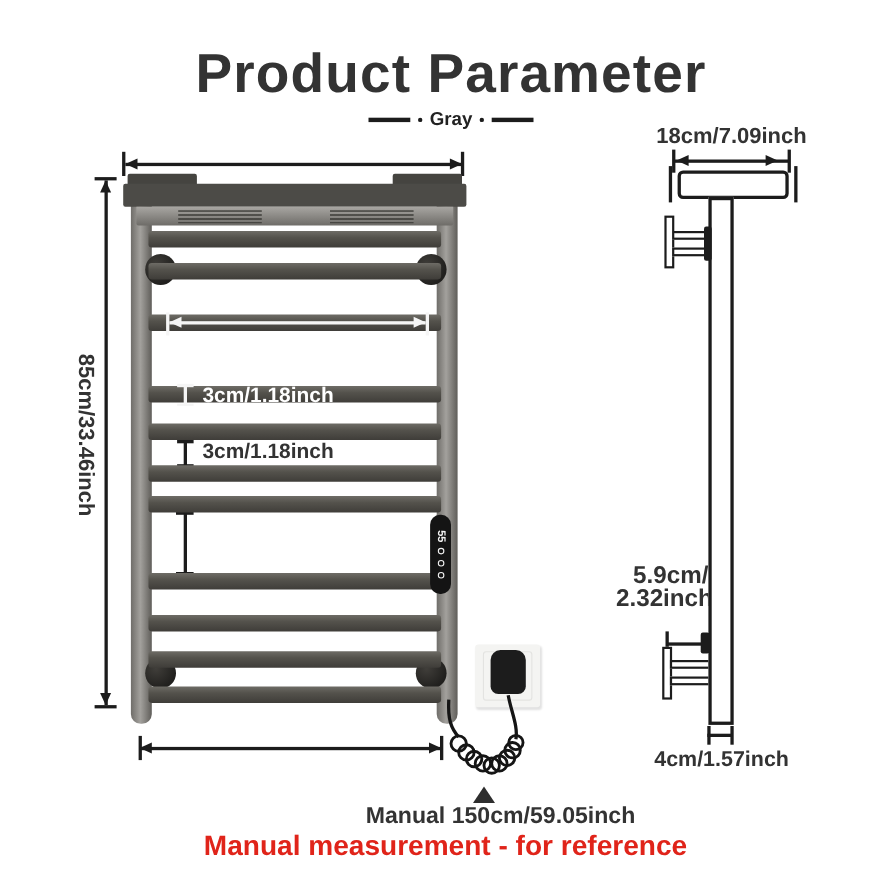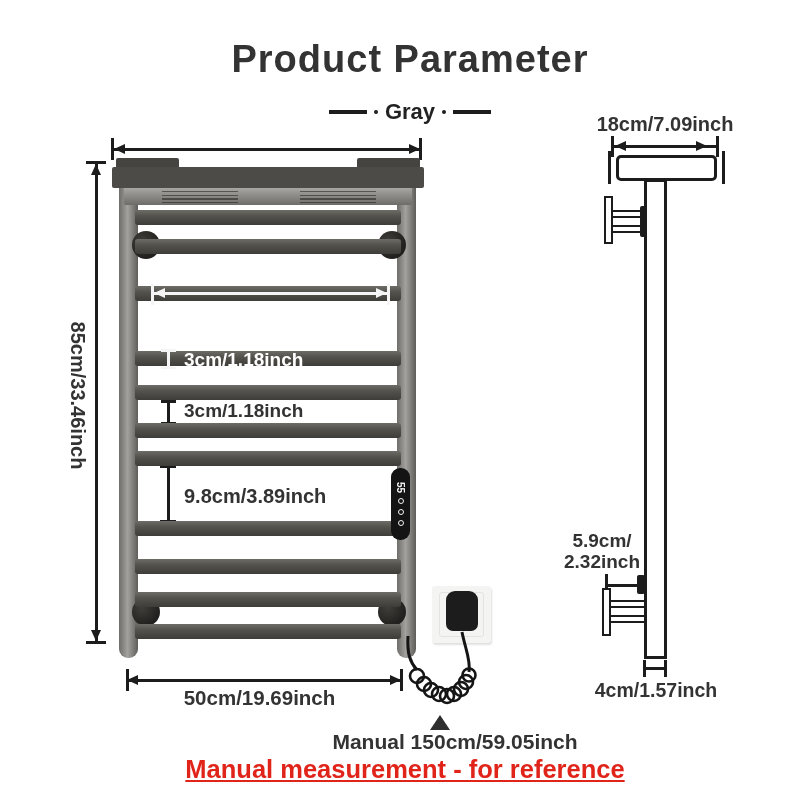--- a/index.html
+++ b/index.html
@@ -35,25 +35,25 @@
   .note { position:absolute; color:#e0241a; font-weight:700; font-size:25.5px; text-align:center; }
   .sub-dash { width:38px; height:3.5px; background:#1c1c1c; }
   .sub-dot { width:4px; height:4px; border-radius:50%; background:#1c1c1c; }
   .panel-icon { display:inline-block; width:6px; height:6px; border:1px solid #f2f2f2; border-radius:50%; }
 </style>
 </head>
 <body>
 
 <div id="canvas">
 
-  <div class="abs" style="left:105px; top:38px; width:610px; text-align:center; font-size:38px; font-weight:800; color:#333; letter-spacing:1px;">Product Parameter</div>
+  <div class="abs" style="left:105px; top:38px; width:610px; text-align:center; font-size:50px; font-weight:800; color:#333; letter-spacing:1px;">Product Parameter</div>
   <div class="abs" style="left:110px; top:99px; width:600px; display:flex; justify-content:center; align-items:center; gap:7px;">
     <span class="sub-dash"></span>
     <span class="sub-dot"></span>
-    <span style="font-size:22px; font-weight:600; color:#222;">Gray</span>
+    <span style="font-size:17px; font-weight:600; color:#222;">Gray</span>
     <span class="sub-dot"></span>
     <span class="sub-dash"></span>
   </div>
 
   <div>
 
     <div class="abs" style="left:116px; top:158px; width:63px; height:11px; background:#454440; border-radius:2px 2px 0 0; z-index:5;"></div>
     <div class="abs" style="left:357px; top:158px; width:63px; height:11px; background:#454440; border-radius:2px 2px 0 0; z-index:5;"></div>
     <div class="abs" style="left:112px; top:167px; width:312px; height:21px; background:#4c4b47; border-radius:2px; z-index:5;"></div>
     <div class="abs" style="left:124px; top:188px; width:288px; height:17px; background:linear-gradient(180deg,#a8a6a2,#6e6c68); border-radius:0 0 2px 2px; z-index:5;"></div>
@@ -115,28 +115,26 @@
   <div class="dim" style="left:184px; top:349px; text-align:left; color:#fff; font-size:19px; z-index:7;">3cm/1.18inch</div>
 
   <div class="tick-h" style="left:161px; top:400px; width:15px;"></div>
   <div class="line-v" style="left:167px; top:400px; height:24px;"></div>
   <div class="tick-h" style="left:161px; top:421.5px; width:15px;"></div>
   <div class="dim" style="left:184px; top:400px; text-align:left; font-size:19px;">3cm/1.18inch</div>
 
   <div class="tick-h" style="left:160px; top:465px; width:16px;"></div>
   <div class="line-v" style="left:167px; top:465px; height:57px;"></div>
   <div class="tick-h" style="left:160px; top:519.5px; width:16px;"></div>
-  <div class="dim" style="left:184px; top:485px; text-align:left;">9.8cm/3.89inch</div>
 
   <div class="line-h" style="left:127px; top:679px; width:274px;"></div>
   <div class="ah ah-left" style="left:127px; top:675px;"></div>
   <div class="ah ah-right" style="left:390px; top:675px;"></div>
   <div class="tick-v" style="left:126px; top:669px; height:22px;"></div>
   <div class="tick-v" style="left:400px; top:669px; height:22px;"></div>
-  <div class="dim" style="left:112px; top:686px; width:295px; font-size:20.5px;">50cm/19.69inch</div>
 
   <div class="abs" style="left:432px; top:586px; width:59px; height:57px; background:#f4f4f2; border-radius:3px; box-shadow:1px 2px 2px rgba(0,0,0,.12); z-index:1;">
     <div style="position:absolute; left:7px; top:6px; width:45px; height:45px; border:1.5px solid #e3e3e1; border-radius:3px;"></div>
   </div>
   <div class="abs" style="left:446px; top:591px; width:32px; height:40px; background:#1c1c1c; border-radius:9px 9px 7px 7px; z-index:2;"></div>
   <svg class="abs" style="left:385px; top:618px; z-index:3;" width="115" height="112" viewBox="0 0 115 112">
     <path d="M23,18 C22,36 25,44 32,52" fill="none" stroke="#151515" stroke-width="3"></path>
     <path d="M77,14 C80,30 86,42 84,54" fill="none" stroke="#151515" stroke-width="3"></path>
     <circle cx="32" cy="58" r="7" fill="none" stroke="#151515" stroke-width="2.6"></circle>
     <circle cx="39" cy="66" r="7" fill="none" stroke="#151515" stroke-width="2.6"></circle>
@@ -164,31 +162,31 @@
     <div class="sv-bar" style="left:722px; top:151px; width:3px; height:33px;"></div>
     <div class="sv-outline" style="left:616px; top:155px; width:101px; height:26px; border-radius:5px;"></div>
 
     <div class="sv-outline" style="left:644px; top:179px; width:23px; height:480px; z-index:1;"></div>
 
     <div class="sv-outline" style="left:604px; top:196px; width:9px; height:48px; border-width:2px;"></div>
     <div class="sv-outline" style="left:611px; top:210px; width:36px; height:8px; border-width:2px;"></div>
     <div class="sv-outline" style="left:611px; top:225px; width:36px; height:8px; border-width:2px;"></div>
     <div class="sv-bar" style="left:640px; top:206px; width:7px; height:31px; border-radius:2px; z-index:2;"></div>
 
-    <div class="dim" style="left:560px; top:530px; width:84px; text-align:center; font-size:19px; line-height:21px; white-space:pre-line;">5.9cm/
+    <div class="dim" style="left:560px; top:512px; width:84px; text-align:right; font-size:22px; line-height:21px; white-space:pre-line;">5.9cm/
 2.32inch</div>
     <div class="tick-v" style="left:605px; top:574px; height:22px;"></div>
     <div class="line-h" style="left:606px; top:584px; width:34px;"></div>
     <div class="sv-bar" style="left:637px; top:575px; width:8px; height:19px; border-radius:2px; z-index:2;"></div>
 
     <div class="sv-outline" style="left:602px; top:588px; width:9px; height:48px; border-width:2px;"></div>
     <div class="sv-outline" style="left:609px; top:600px; width:37px; height:8px; border-width:2px;"></div>
     <div class="sv-outline" style="left:609px; top:615px; width:37px; height:8px; border-width:2px;"></div>
 
     <div class="tick-v" style="left:643px; top:660px; height:17px;"></div>
     <div class="tick-v" style="left:664px; top:660px; height:17px;"></div>
     <div class="line-h" style="left:643px; top:667px; width:23px;"></div>
     <div class="dim" style="left:586px; top:679px; width:140px; font-size:19.5px;">4cm/1.57inch</div>
   </div>
 
-  <div class="note" style="left:100px; top:755px; width:610px;text-decoration:underline;">Manual measurement - for reference</div>
+  <div class="note" style="left:100px; top:755px; width:610px;">Manual measurement - for reference</div>
 
 </div>
 
 </body></html>

